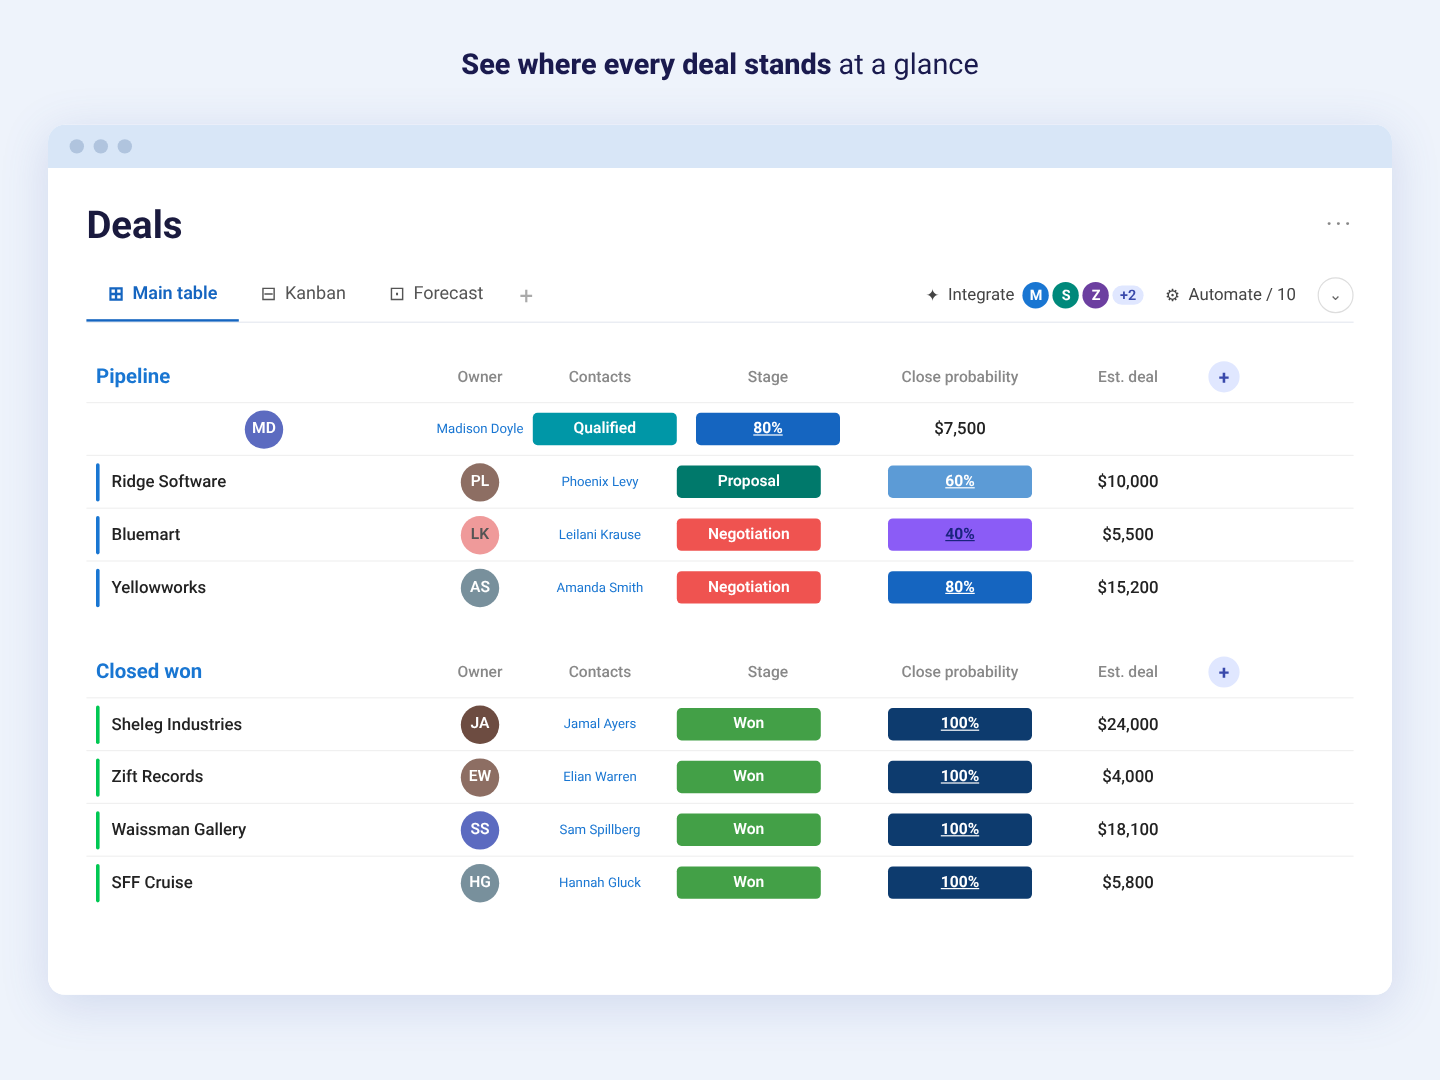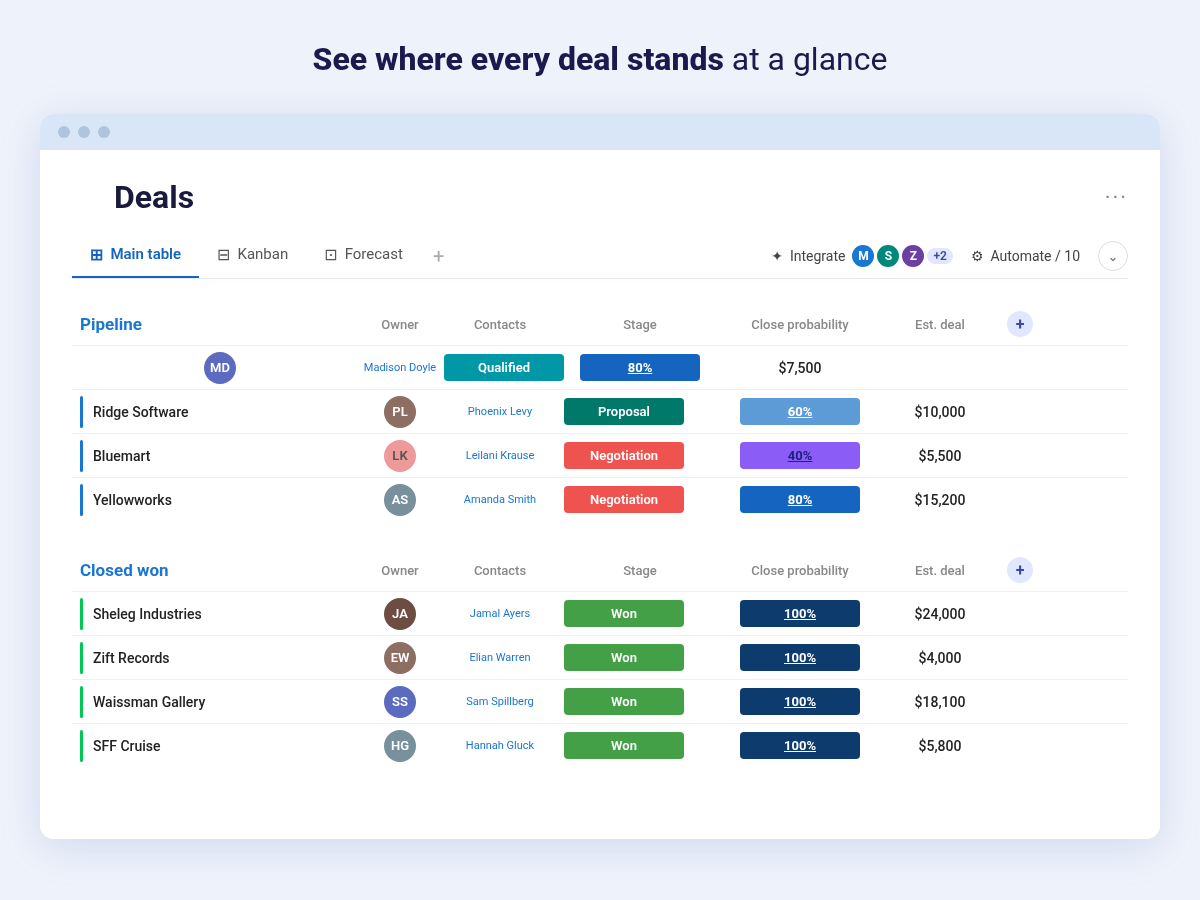--- a/index.html
+++ b/index.html
@@ -15,21 +15,21 @@
     .page-wrapper {
       width: 1200px;
       min-height: 900px;
       background: #eef3fb;
       display: flex;
       flex-direction: column;
       align-items: center;
       padding: 40px 30px 30px;
     }
     .headline {
-      font-size: 32px;
+      font-size: 24px;
       font-weight: 400;
       color: #1a1a4e;
       margin-bottom: 36px;
       text-align: center;
     }
     .headline strong {
       font-weight: 800;
     }
     .browser-window {
       width: 100%;
@@ -53,21 +53,20 @@
     }
     .browser-content {
       background: white;
       padding: 28px 32px 40px;
     }
     .deals-header {
       display: flex;
       justify-content: space-between;
       align-items: center;
       margin-bottom: 18px;
-      margin-left: 42px;
     }
     .deals-title {
       font-size: 32px;
       font-weight: 700;
       color: #1a1a3e;
     }
     .more-btn {
       font-size: 22px;
       color: #888;
       cursor: pointer;

